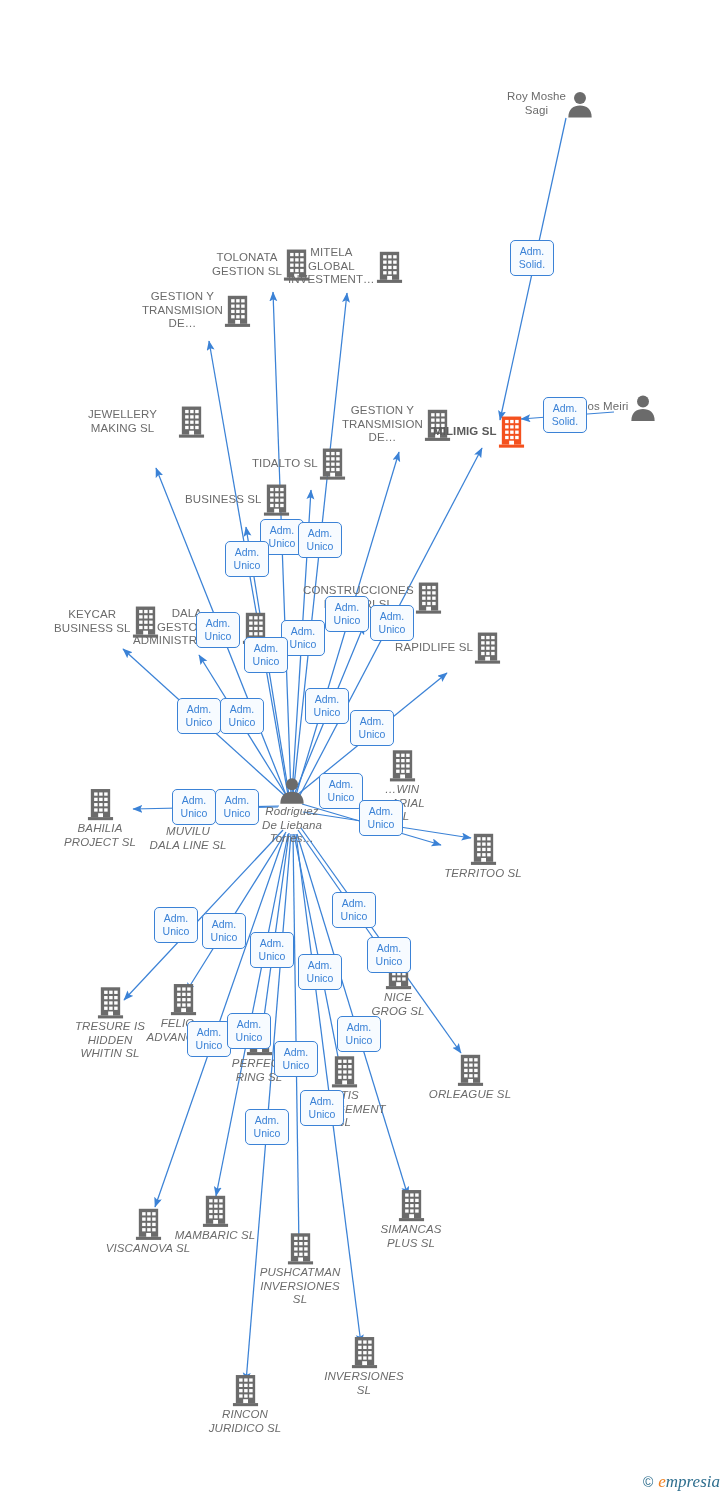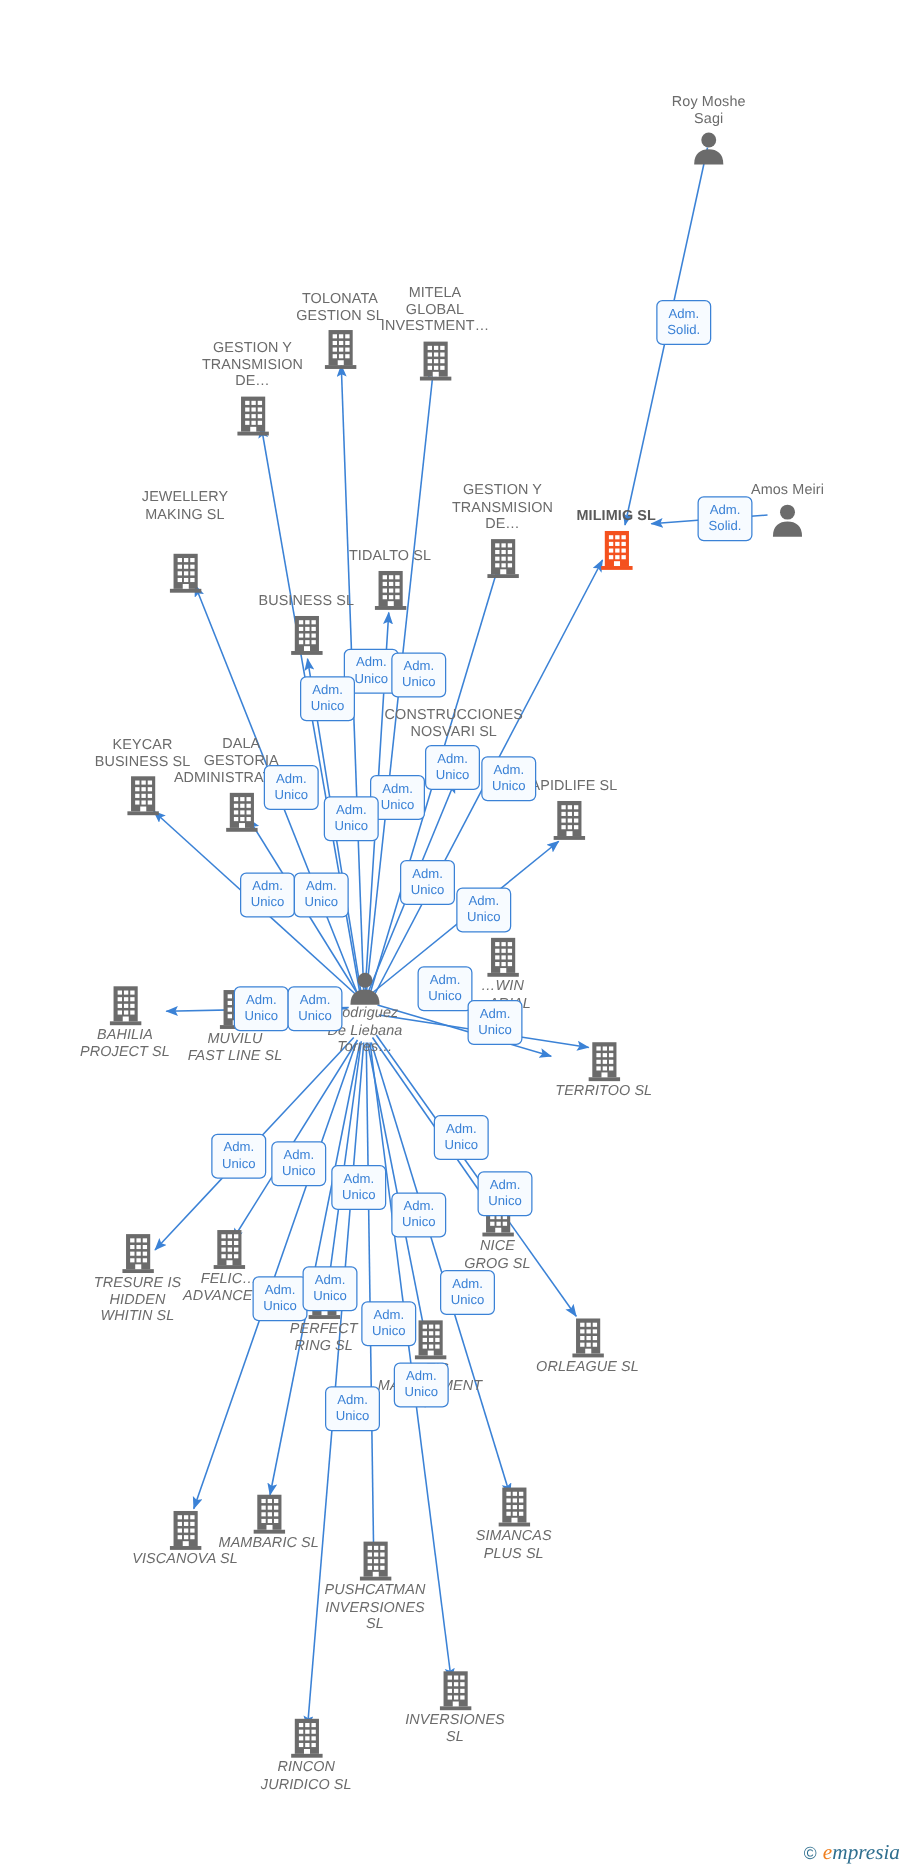--- a/index.html
+++ b/index.html
@@ -18,21 +18,21 @@
   #edge-layer {
     position: absolute;
     left: 0; top: 0;
     width: 728px; height: 1500px;
     pointer-events: none;
   }
   .node {
     position: absolute;
     transform: translate(-50%, -50%);
     display: flex;
-    flex-direction: column;
+    flex-direction: row;
     align-items: center;
     justify-content: flex-start;
     width: 120px;
   }
   .node .lbl {
     font-size: 11.5px;
     line-height: 13.5px;
     color: #6b6b6b;
     text-align: center;
     letter-spacing: 0.1px;
@@ -51,21 +51,20 @@
     min-height: 36px;
     border: 1.3px solid #3b82d6;
     border-radius: 5px;
     background: #f7fbff;
     color: #3b82d6;
     font-size: 10.5px;
     line-height: 13px;
     text-align: center;
     padding: 4px 2px;
     white-space: pre-line;
-    margin-left: 15px;
   }
   .watermark {
     position: absolute;
     right: 8px; bottom: 8px;
     display: flex;
     align-items: center;
     gap: 5px;
     font-size: 17px;
     color: #2f6f8f;
     font-family: "Liberation Serif", serif;
@@ -235,21 +234,21 @@
               <rect x="8.4" y="16.5" width="3.6" height="3.4"></rect>
               <rect x="13.6" y="16.5" width="3.6" height="3.4"></rect>
               <rect x="18.8" y="16.5" width="3.6" height="3.4"></rect>
               <rect x="8.4" y="22" width="3.6" height="3.4"></rect>
               <rect x="13.6" y="22" width="3.6" height="3.4"></rect>
               <rect x="18.8" y="22" width="3.6" height="3.4"></rect>
               <rect x="12.6" y="27" width="5" height="4"></rect>
             </g>
           </svg></div>
       </div>
-      <div class="node" style="left: 148px; top: 434px; gap: 20px;">
+      <div class="node" style="left: 148px; top: 422px; gap: 20px;">
         <div class="lbl">JEWELLERY
 MAKING  SL</div>
         <div class="glyph"><svg width="29" height="35" viewBox="0 0 30 36" aria-hidden="true">
             <rect x="5" y="2" width="20" height="29" fill="#6b6b6b"></rect>
             <rect x="2" y="31" width="26" height="3.2" fill="#6b6b6b"></rect>
             <g fill="#ffffff">
               <rect x="8.4" y="5.5" width="3.6" height="3.4"></rect>
               <rect x="13.6" y="5.5" width="3.6" height="3.4"></rect>
               <rect x="18.8" y="5.5" width="3.6" height="3.4"></rect>
               <rect x="8.4" y="11" width="3.6" height="3.4"></rect>
@@ -443,21 +442,21 @@
               <rect x="18.8" y="16.5" width="3.6" height="3.4"></rect>
               <rect x="8.4" y="22" width="3.6" height="3.4"></rect>
               <rect x="13.6" y="22" width="3.6" height="3.4"></rect>
               <rect x="18.8" y="22" width="3.6" height="3.4"></rect>
               <rect x="12.6" y="27" width="5" height="4"></rect>
             </g>
           </svg></div>
       </div>
       <div class="node below" style="left: 188px; top: 821px;">
         <div class="lbl">MUVILU
-FAST LINE  SL</div>
+DALA LINE  SL</div>
         <div class="glyph"><svg width="29" height="35" viewBox="0 0 30 36" aria-hidden="true">
             <rect x="5" y="2" width="20" height="29" fill="#6b6b6b"></rect>
             <rect x="2" y="31" width="26" height="3.2" fill="#6b6b6b"></rect>
             <g fill="#ffffff">
               <rect x="8.4" y="5.5" width="3.6" height="3.4"></rect>
               <rect x="13.6" y="5.5" width="3.6" height="3.4"></rect>
               <rect x="18.8" y="5.5" width="3.6" height="3.4"></rect>
               <rect x="8.4" y="11" width="3.6" height="3.4"></rect>
               <rect x="13.6" y="11" width="3.6" height="3.4"></rect>
               <rect x="18.8" y="11" width="3.6" height="3.4"></rect>

